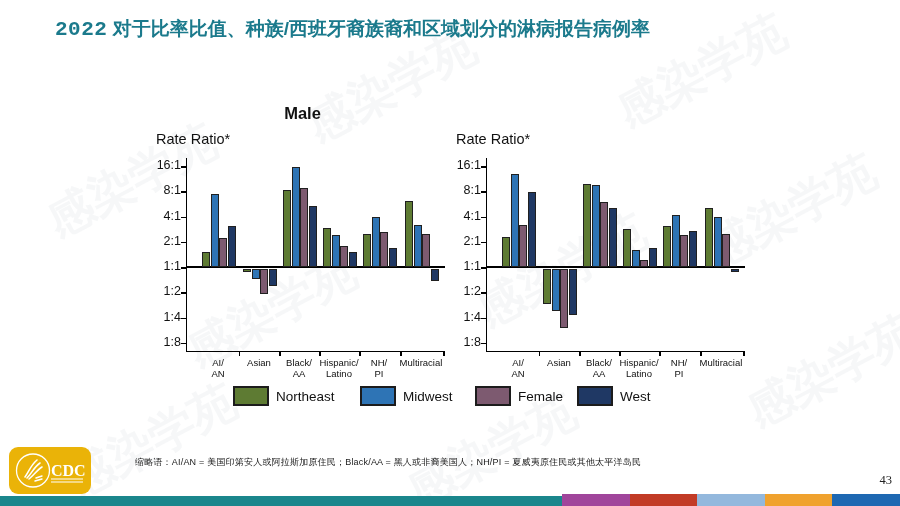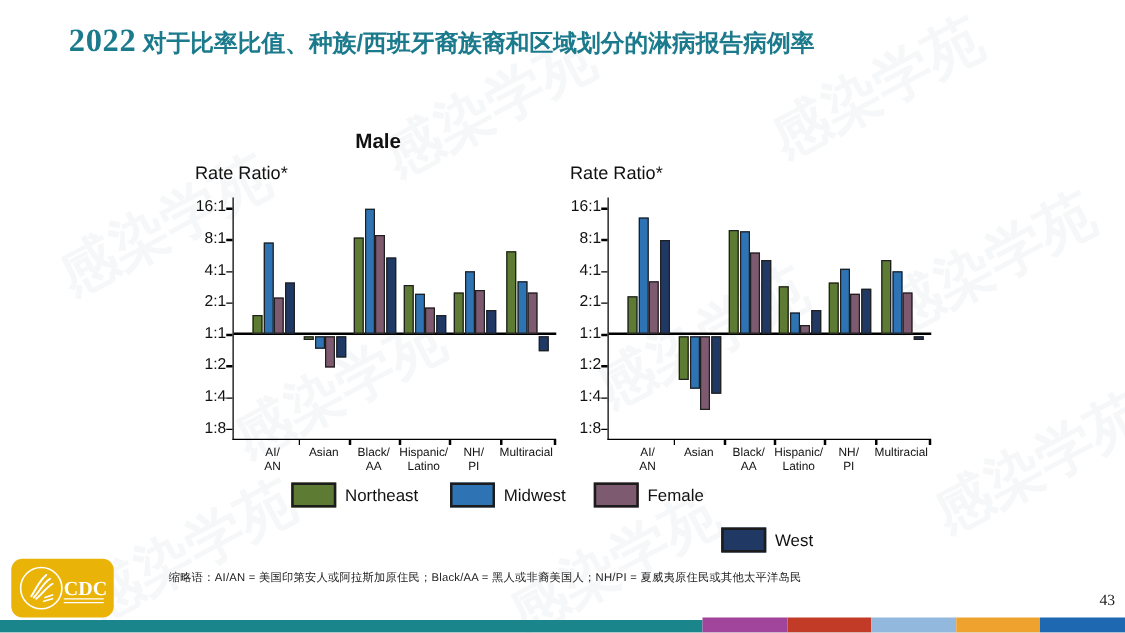--- a/index.html
+++ b/index.html
@@ -6,21 +6,21 @@
   body{font-family:"Liberation Sans",sans-serif;background:#888;}
   #slide{position:relative;width:900px;height:506px;background:#ffffff;overflow:hidden;margin:0 auto;}
 
   
   .wm{position:absolute;font-size:46px;font-weight:bold;color:rgba(165,180,190,0.10);
       transform:rotate(-28deg);white-space:nowrap;pointer-events:none;}
 
   
   #title{position:absolute;left:55px;top:18px;width:760px;color:#1b7a8c;font-weight:bold;
          font-size:19px;line-height:1.12;}
-  #title .yr{font-family:Liberation Serif, serif;font-size:26px;letter-spacing:.5px;}
+  #title .yr{font-family:Liberation Mono, monospace;font-size:21px;letter-spacing:.5px;}
 
   
   .chart{position:absolute;top:100px;width:305px;height:288px;}
   .chart-title{position:absolute;top:4px;left:0;width:100%;text-align:center;
                font-size:16.5px;font-weight:bold;color:#111;}
   .axis-label{position:absolute;left:6px;top:31px;font-size:14.5px;color:#111;}
   .plot{position:absolute;left:36px;top:58px;width:258px;height:193px;
         border-left:1.5px solid #000;border-bottom:1.5px solid #000;}
   .baseline{position:absolute;left:0;top:108px;width:100%;height:1.8px;background:#000;}
   .bar{position:absolute;width:8px;border:1px solid #202020;box-sizing:border-box;}
@@ -205,21 +205,21 @@
         <span class="legend-label">Northeast</span>
       </div>
       <div class="legend-item" style="left: 135px;">
         <span class="legend-swatch" style="background: rgb(46, 116, 181);"></span>
         <span class="legend-label">Midwest</span>
       </div>
       <div class="legend-item" style="left: 250px;">
         <span class="legend-swatch" style="background: rgb(125, 90, 112);"></span>
         <span class="legend-label">Female</span>
       </div>
-      <div class="legend-item" style="left: 352px; margin-top: 36px;">
+      <div class="legend-item" style="left: 352px;">
         <span class="legend-swatch" style="background: rgb(31, 56, 100);"></span>
         <span class="legend-label">West</span>
       </div>
     </div>
 
   <div class="footnote" id="footnote2">
     <b>缩略语：</b><span>AI/AN = 美国印第安人或阿拉斯加原住民；Black/AA = 黑人或非裔美国人；NH/PI = 夏威夷原住民或其他太平洋岛民</span>
   </div>
 
   <div id="cdc-logo">

